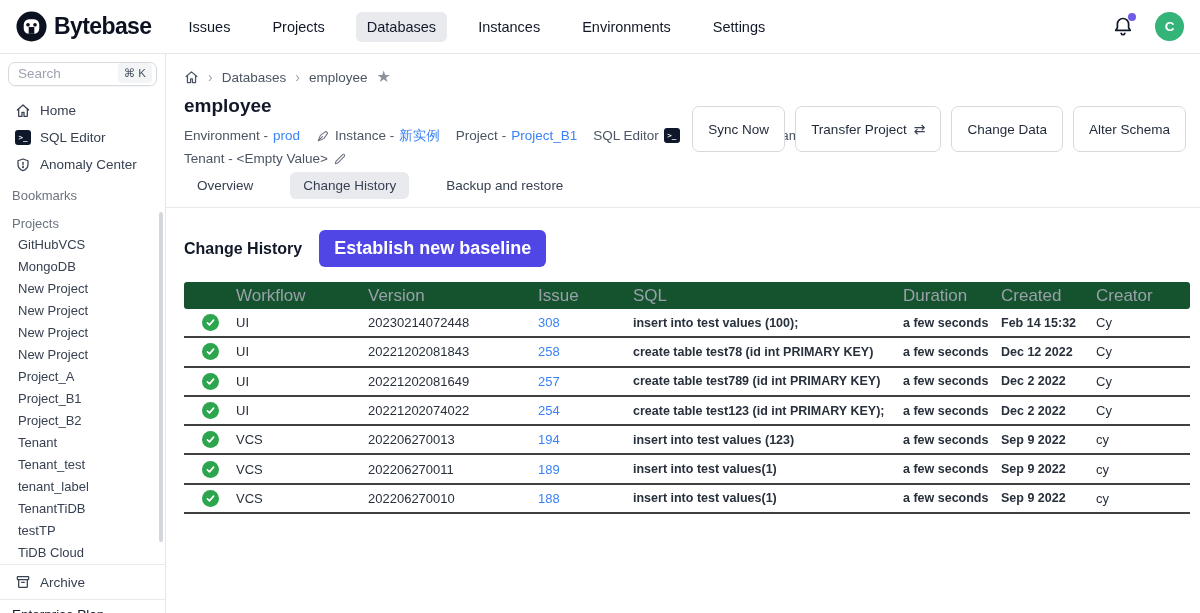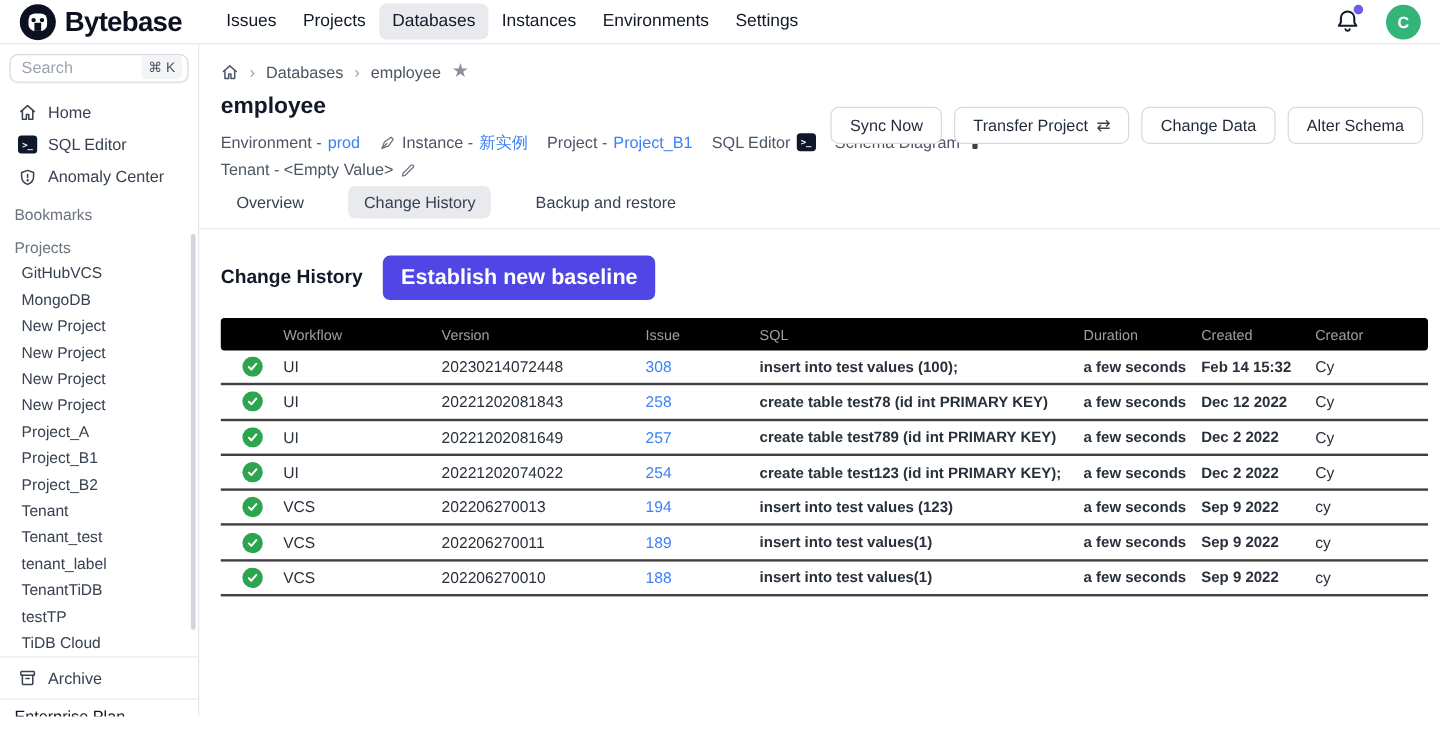--- a/index.html
+++ b/index.html
@@ -2,24 +2,24 @@
 <html style="--accent: #4f46e5; --link: #3b82f6; --success: #2da44e; --avatar-bg: #34b478; --notification-dot: #6c5ce7;"><head>
 <meta charset="utf-8">
 <style>
   * { box-sizing: border-box; margin: 0; padding: 0; }
   html, body { width: 1200px; height: 613px; overflow: hidden; }
   body {
     font-family: "Liberation Sans", "DejaVu Sans", sans-serif;
     background: #fff; color: #1f2937; font-size: 13.5px;
   }
   
-  .navbar { height: 37px; display: flex; align-items: center; padding: 0 16px; border-bottom: 1px solid #e5e7eb; background:#fff; }
+  .navbar { height: 54px; display: flex; align-items: center; padding: 0 16px; border-bottom: 1px solid #e5e7eb; background:#fff; }
   .brand { display: flex; align-items: center; gap: 7px; margin-right: 26px; cursor: pointer; }
   .brand-name { font-size: 23px; font-weight: 800; color: #0b1120; letter-spacing: -0.6px; }
-  .nav-menu { display: flex; gap: 0; align-items: center; flex: 1; }
+  .nav-menu { display: flex; gap: 20px; align-items: center; flex: 1; }
   .nav-item { font-size: 14.5px; color: #111827; padding: 7px 11px; border-radius: 6px; cursor: pointer; white-space: nowrap; }
   .nav-item.active { background: #e8eaee; }
   .nav-right { display: flex; align-items: center; gap: 20px; }
   .bell-wrap { position: relative; width: 24px; height: 24px; cursor: pointer; }
   .bell-dot { position: absolute; top: -2px; right: -1px; width: 8px; height: 8px; border-radius: 50%; background: var(--notification-dot, #6c5ce7); }
   .avatar { width: 29px; height: 29px; border-radius: 50%; background: var(--avatar-bg, #34b478); color: #fff; display: flex; align-items: center; justify-content: center; font-size: 13.5px; font-weight: 600; cursor: pointer; }
   
   .layout { display: flex; height: 560px; }
   .sidebar { width: 166px; min-width: 166px; border-right: 1px solid #e5e7eb; position: relative; display: flex; flex-direction: column; overflow: hidden; }
   .search-box { margin: 8px 8px 6px; height: 27px; border: 1px solid #d7dade; border-radius: 7px; display: flex; align-items: center; justify-content: space-between; padding: 0 4px 2px 9px; background:#fff; box-shadow: 0 1px 1px rgba(0,0,0,.04); }
@@ -39,32 +39,32 @@
   .breadcrumb { display: flex; align-items: center; gap: 9px; padding: 15px 18px 0; font-size: 13.5px; color: #4b5563; }
   .crumb { cursor: pointer; }
   .crumb-sep { color: #9ca3af; font-size: 14px; }
   .star { color: #8d929a; font-size: 16px; cursor: pointer; line-height: 1; }
   .page-title { font-size: 19px; font-weight: 700; color: #111827; padding: 10px 18px 7px; }
   .meta-line { display: flex; align-items: center; gap: 16px; padding: 0 18px; font-size: 13.5px; color: #4b5563; line-height: 23px; white-space: nowrap; }
   .meta-item { display: flex; align-items: center; gap: 5px; }
   .meta-link { color: var(--link, #3b82f6); cursor: pointer; text-decoration: none; }
   .term-chip { display:inline-flex; align-items:center; justify-content:center; width: 16px; height: 15px; border-radius: 3px; background: #0f172a; color: #fff; font-family: "DejaVu Sans Mono", monospace; font-size: 7.5px; font-weight: 700; cursor: pointer; }
   .actions { position: absolute; top: 52px; right: 14px; display: flex; gap: 10px; }
-  .btn { height: 31px; padding: 0 15px; border: 1px solid #d6dade; border-radius: 7px; background: #fff; font-size: 13.5px; color: #1f2937; font-family: inherit; display: flex; align-items: center; gap: 7px; cursor: pointer; white-space: nowrap; }
+  .btn { height: 46px; padding: 0 15px; border: 1px solid #d6dade; border-radius: 7px; background: #fff; font-size: 13.5px; color: #1f2937; font-family: inherit; display: flex; align-items: center; gap: 7px; cursor: pointer; white-space: nowrap; }
   .transfer-glyph { font-size: 14px; color: #374151; }
   .tabs-bar { margin-top: 2px; border-bottom: 1px solid #e8eaed; padding: 0 18px 8px; display: flex; gap: 24px; align-items: center; }
   .tab { font-size: 13.5px; color: #374151; padding: 6px 13px; border-radius: 6px; background: transparent; border: none; font-family: inherit; cursor: pointer; white-space: nowrap; }
   .tab.active { background: #e8eaee; }
   .section-head { display: flex; align-items: center; gap: 17px; padding: 22px 18px 15px; }
   .section-title { font-size: 16px; font-weight: 700; color: #111827; }
   .primary-btn { background: var(--accent, #4f46e5); color: #fff; font-size: 18px; font-weight: 600; border: none; border-radius: 6px; padding: 8px 15px; font-family: inherit; cursor: pointer; }
   
   .table { margin: 0 10px 0 18px; }
   .thead, .trow { display: grid; grid-template-columns: 52px 132px 170px 95px 270px 98px 95px 1fr; align-items: center; }
-  .thead { background: #000000; height: 27px; font-size: 12px; color: #99a0aa; border-radius: 3px; }
+  .thead { background: #14532d; height: 27px; font-size: 17px; color: #99a0aa; border-radius: 3px; }
   .th { padding-right: 6px; white-space: nowrap; }
   .trow { height: 29.3px; border-bottom: 2px solid #404040; cursor: pointer; }
   .td { font-size: 13px; color: #28303c; overflow: hidden; white-space: nowrap; padding-right: 8px; }
   .td-status { display: flex; justify-content: center; padding-right: 0; }
   .check { width: 17px; height: 17px; border-radius: 50%; background: var(--success, #2da44e); display: flex; align-items: center; justify-content: center; }
   .td-version { font-weight: 500; }
   .issue-link { color: var(--link, #3b82f6); font-weight: 500; text-decoration: none; cursor: pointer; }
   .td-sql { font-weight: 600; font-size: 12.5px; }
   .td-duration { font-weight: 600; font-size: 12.5px; }
   .td-created { font-weight: 700; font-size: 12.5px; }

